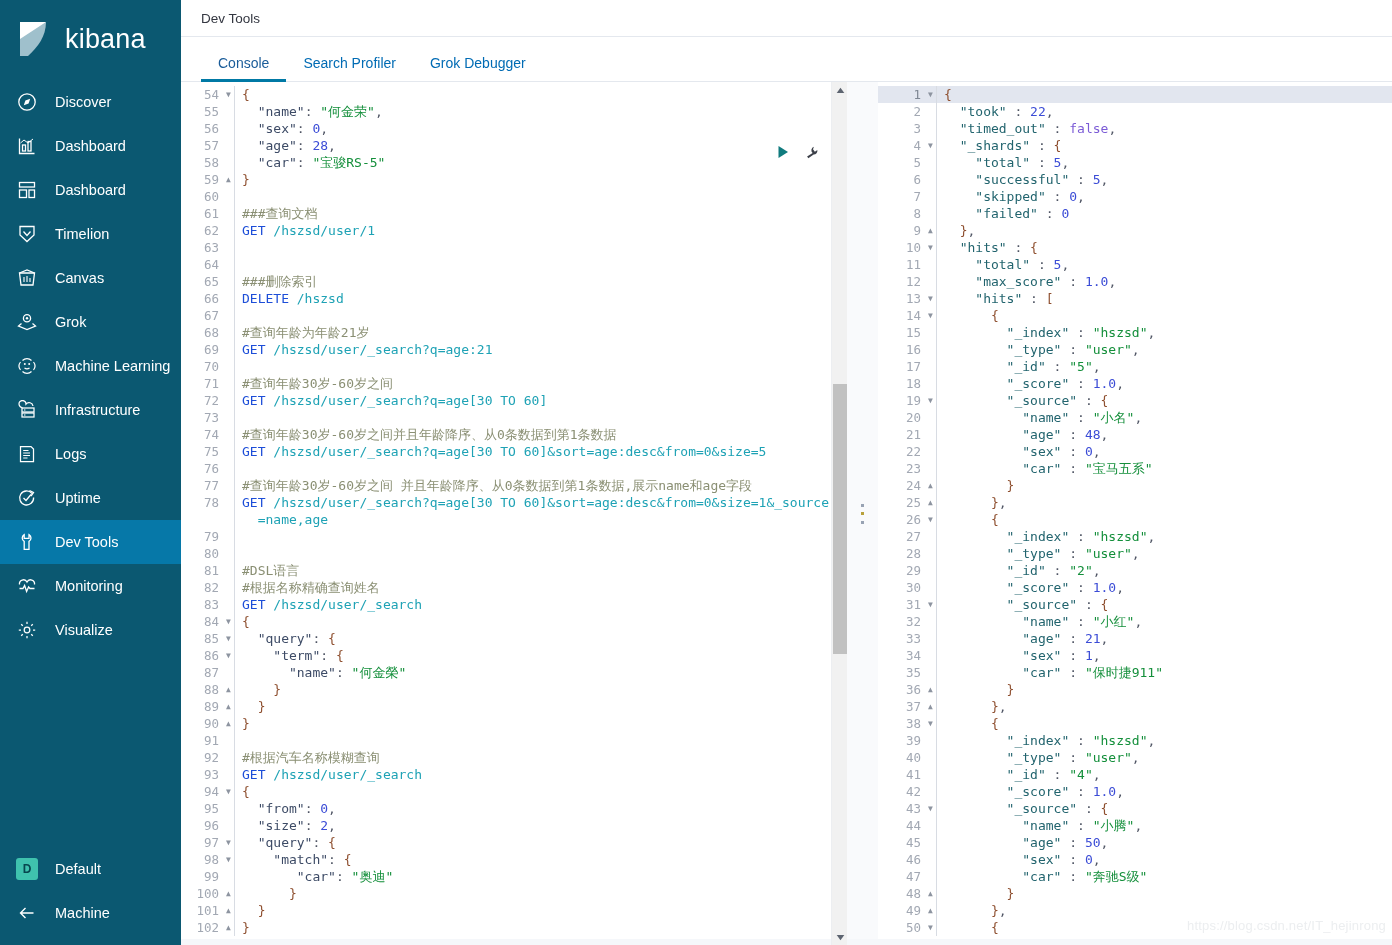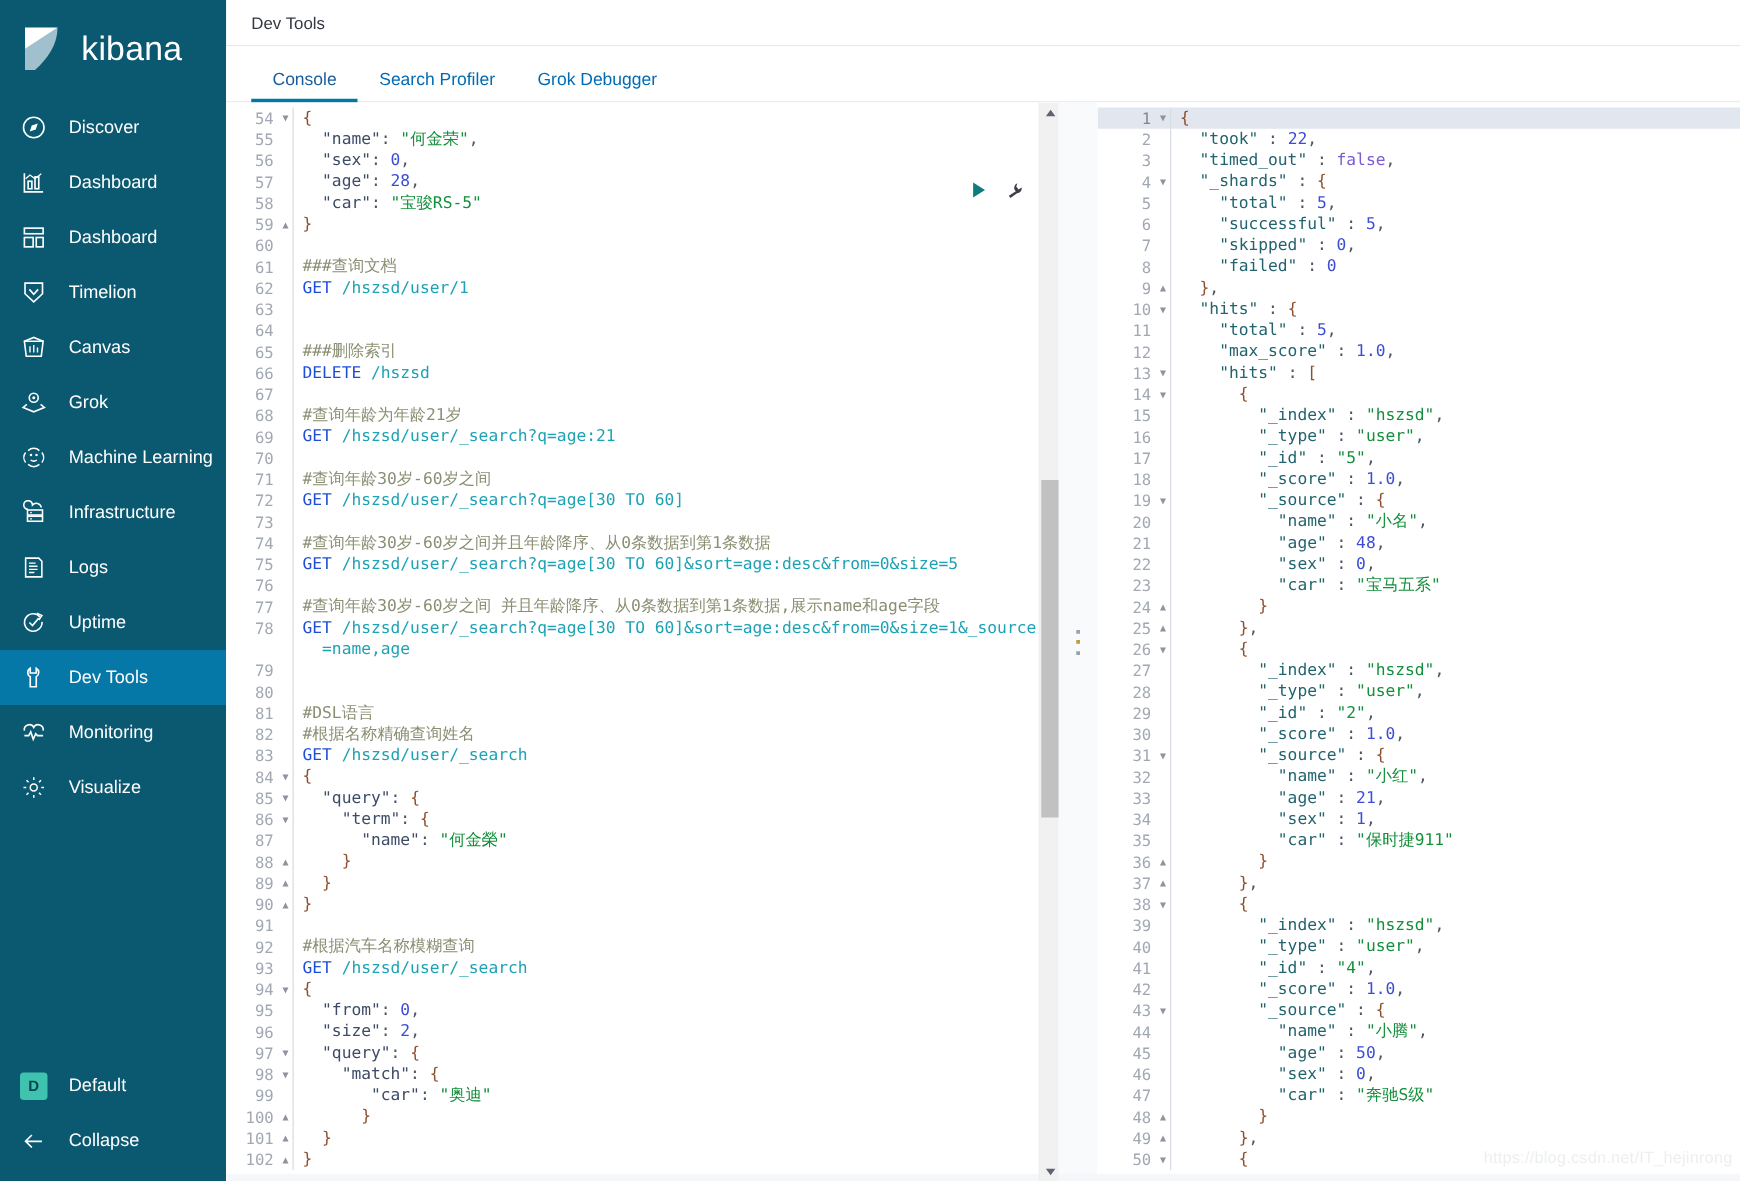--- a/index.html
+++ b/index.html
@@ -368,21 +368,21 @@
       <div class="space-item">
         <span class="space-badge">D</span>
         <span class="navlabel">Default</span>
       </div>
       <div class="space-item">
         <span class="navicon">
           <svg width="20" height="20" viewBox="0 0 20 20" fill="none" stroke="#fff" stroke-width="1.4">
             <path d="M16.5 10 H3.5 M8.5 5 L3.5 10 L8.5 15"></path>
           </svg>
         </span>
-        <span class="navlabel">Collapse</span>
+        <span class="navlabel">Machine</span>
       </div>
     </div>
   </div>
 
   <div class="main">
 
     <div class="topbar">
       <span class="app-title">Dev Tools</span>
     </div>
 

